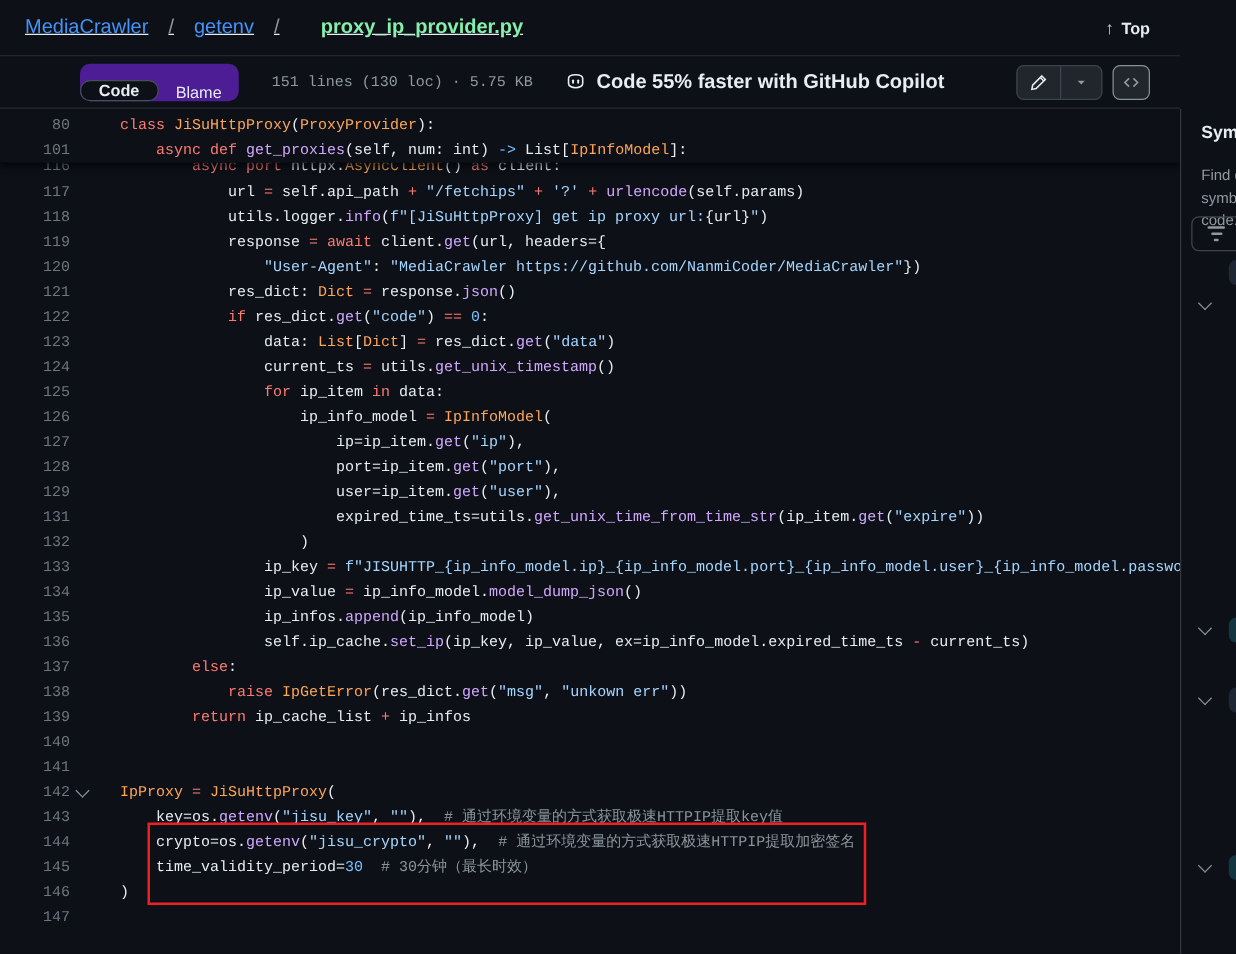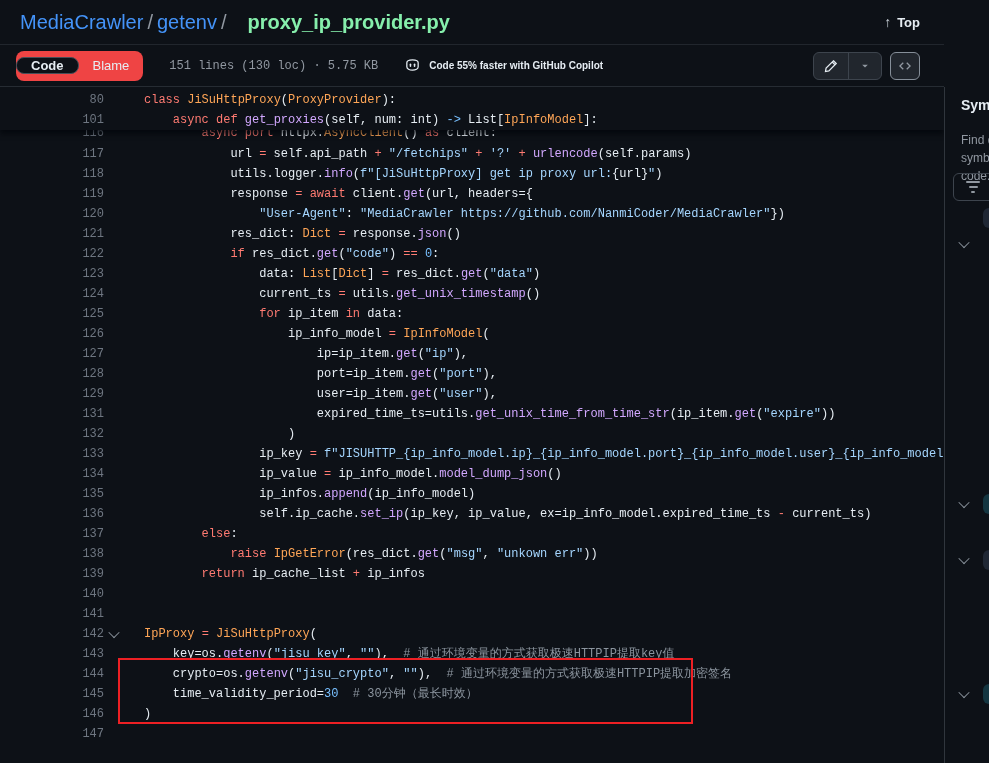--- a/index.html
+++ b/index.html
@@ -1,45 +1,45 @@
 <!DOCTYPE html>
 <html style="--c-link: #4493f8; --c-keyword: #ff7b72; --c-function: #d2a8ff; --c-class: #ffa657; --c-string: #a5d6ff; --c-number: #79c0ff; --c-comment: #8b949e; --c-operator: #ff7b72; --c-arrow: #79c0ff; --c-annotation_box: #ed2024; --c-pill_teal: #143641; --c-pill_dark: #1f2734; --c-pill_orange: #452f0f;"><head>
 <meta charset="utf-8">
 <style>
   * { margin:0; padding:0; box-sizing:border-box; }
   html,body { width:989px; height:763px; overflow:hidden; background:#0d1117; font-family:"Liberation Sans",sans-serif; color:#e6edf3; }
 
   
   .topbar { height:45px; margin-right:45px; display:flex; align-items:center; justify-content:space-between; padding:0 24px 0 20px; border-bottom:1px solid #21262d; }
-  .breadcrumb { font-size:20px; display:flex; align-items:center; gap:4px; }
+  .breadcrumb { font-size:16px; display:flex; align-items:center; gap:16px;text-decoration:underline; }
   .breadcrumb a { color:var(--c-link); text-decoration:none; cursor:pointer; }
   .breadcrumb .sep { color:#9198a1; }
   .breadcrumb .file { font-weight:bold; color:#86efac;margin-left:17px; }
   .top-link { display:flex; align-items:center; gap:6px; font-size:13px; font-weight:bold; color:#e6edf3; text-decoration:none; cursor:pointer; }
   .top-link .arrow { font-weight:normal; color:#cdd5dd; font-size:14px; }
 
   
   .toolbar { height:42px; margin-right:45px; display:flex; align-items:center; padding:0 24px 0 16px; border-bottom:1px solid #262c33; }
-  .seg { display:flex; background:#ef4444; border-radius:8px; height:30px; align-items:center; }
+  .seg { display:flex; background:#4c1d95; border-radius:8px; height:30px; align-items:flex-end;margin-left:48px; }
   .seg .tab { display:flex; align-items:center; padding:0 14px; font-size:13px; color:#e6edf3; border-radius:8px; cursor:pointer; }
   .seg .tab.active { background:#0d1117; border:1px solid #474f58; font-weight:bold; }
   .fileinfo { margin-left:26px; font-family:Liberation Mono, monospace; font-size:12px; color:#9198a1; }
-  .copilot { margin-left:26px; display:flex; align-items:center; gap:8px; font-size:10px; font-weight:bold; color:#e6edf3; }
+  .copilot { margin-left:26px; display:flex; align-items:center; gap:8px; font-size:16px; font-weight:bold; color:#e6edf3; }
   .tb-right { margin-left:auto; display:flex; gap:8px; }
   .btn-group { display:flex; height:28px; border:1px solid #3d444d; border-radius:6px; background:#21262d; overflow:hidden; }
   .btn-group .btn { display:flex; align-items:center; justify-content:center; padding:0 10px; font-size:12px; font-weight:bold; color:#e6edf3; cursor:pointer; border:none; background:transparent; }
   .btn-group .btn + .btn { border-left:1px solid #3d444d; }
   .btn-sq { width:30px; height:28px; display:flex; align-items:center; justify-content:center; border-radius:6px; border:1px solid #3d444d; background:#21262d; cursor:pointer; }
   .btn-sq.active { border-color:#868f99; }
   svg.ic { display:block; }
 
   
   .main { position:relative; height:675px; }
   .code-pane { position:absolute; left:0; top:0; width:944px; height:675px; overflow:hidden; font-family:"Liberation Mono","DejaVu Sans Mono",monospace; font-size:12px; }
-  .code-row { display:flex; height:20px; line-height:20px; white-space:pre;padding-left:48px; }
+  .code-row { display:flex; height:20px; line-height:20px; white-space:pre; }
   .ln { width:56px; text-align:right; color:#6e7681; flex:none; cursor:pointer; }
   .gut { width:20px; flex:none; display:flex; align-items:center; justify-content:center; }
   .codetxt { padding-left:20px; flex:none; }
   .sticky { position:relative; z-index:3; background:#0d1117; padding-top:3px; height:43px; box-shadow:0 4px 5px rgba(1,4,9,.65); }
   .clipline { position:relative; z-index:1; height:14px; overflow:hidden; }
   .clipline .code-row { margin-top:-7px; }
   .lines { position:relative; z-index:1; }
   .redbox { position:absolute; left:118px; top:514px; width:575px; height:66px; border:2px solid var(--c-annotation_box); z-index:4; pointer-events:none; }
   .fold-chev, .chevi { width:8px; height:8px; border-left:1.6px solid #868f99; border-bottom:1.6px solid #868f99; transform:rotate(-45deg) translate(1px,-1px); display:inline-block; }
   .fold-chev { cursor:pointer; }

